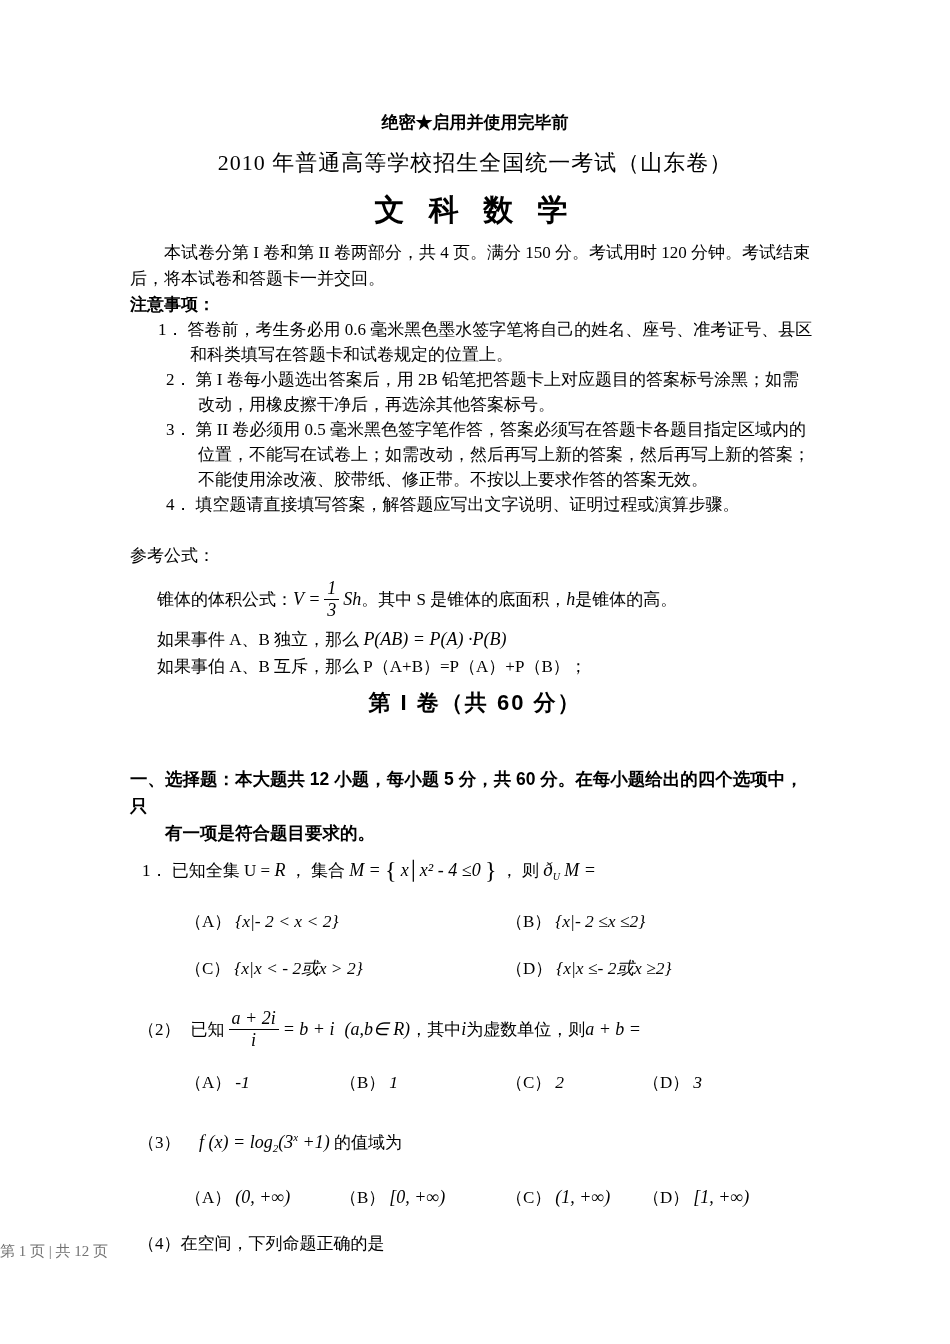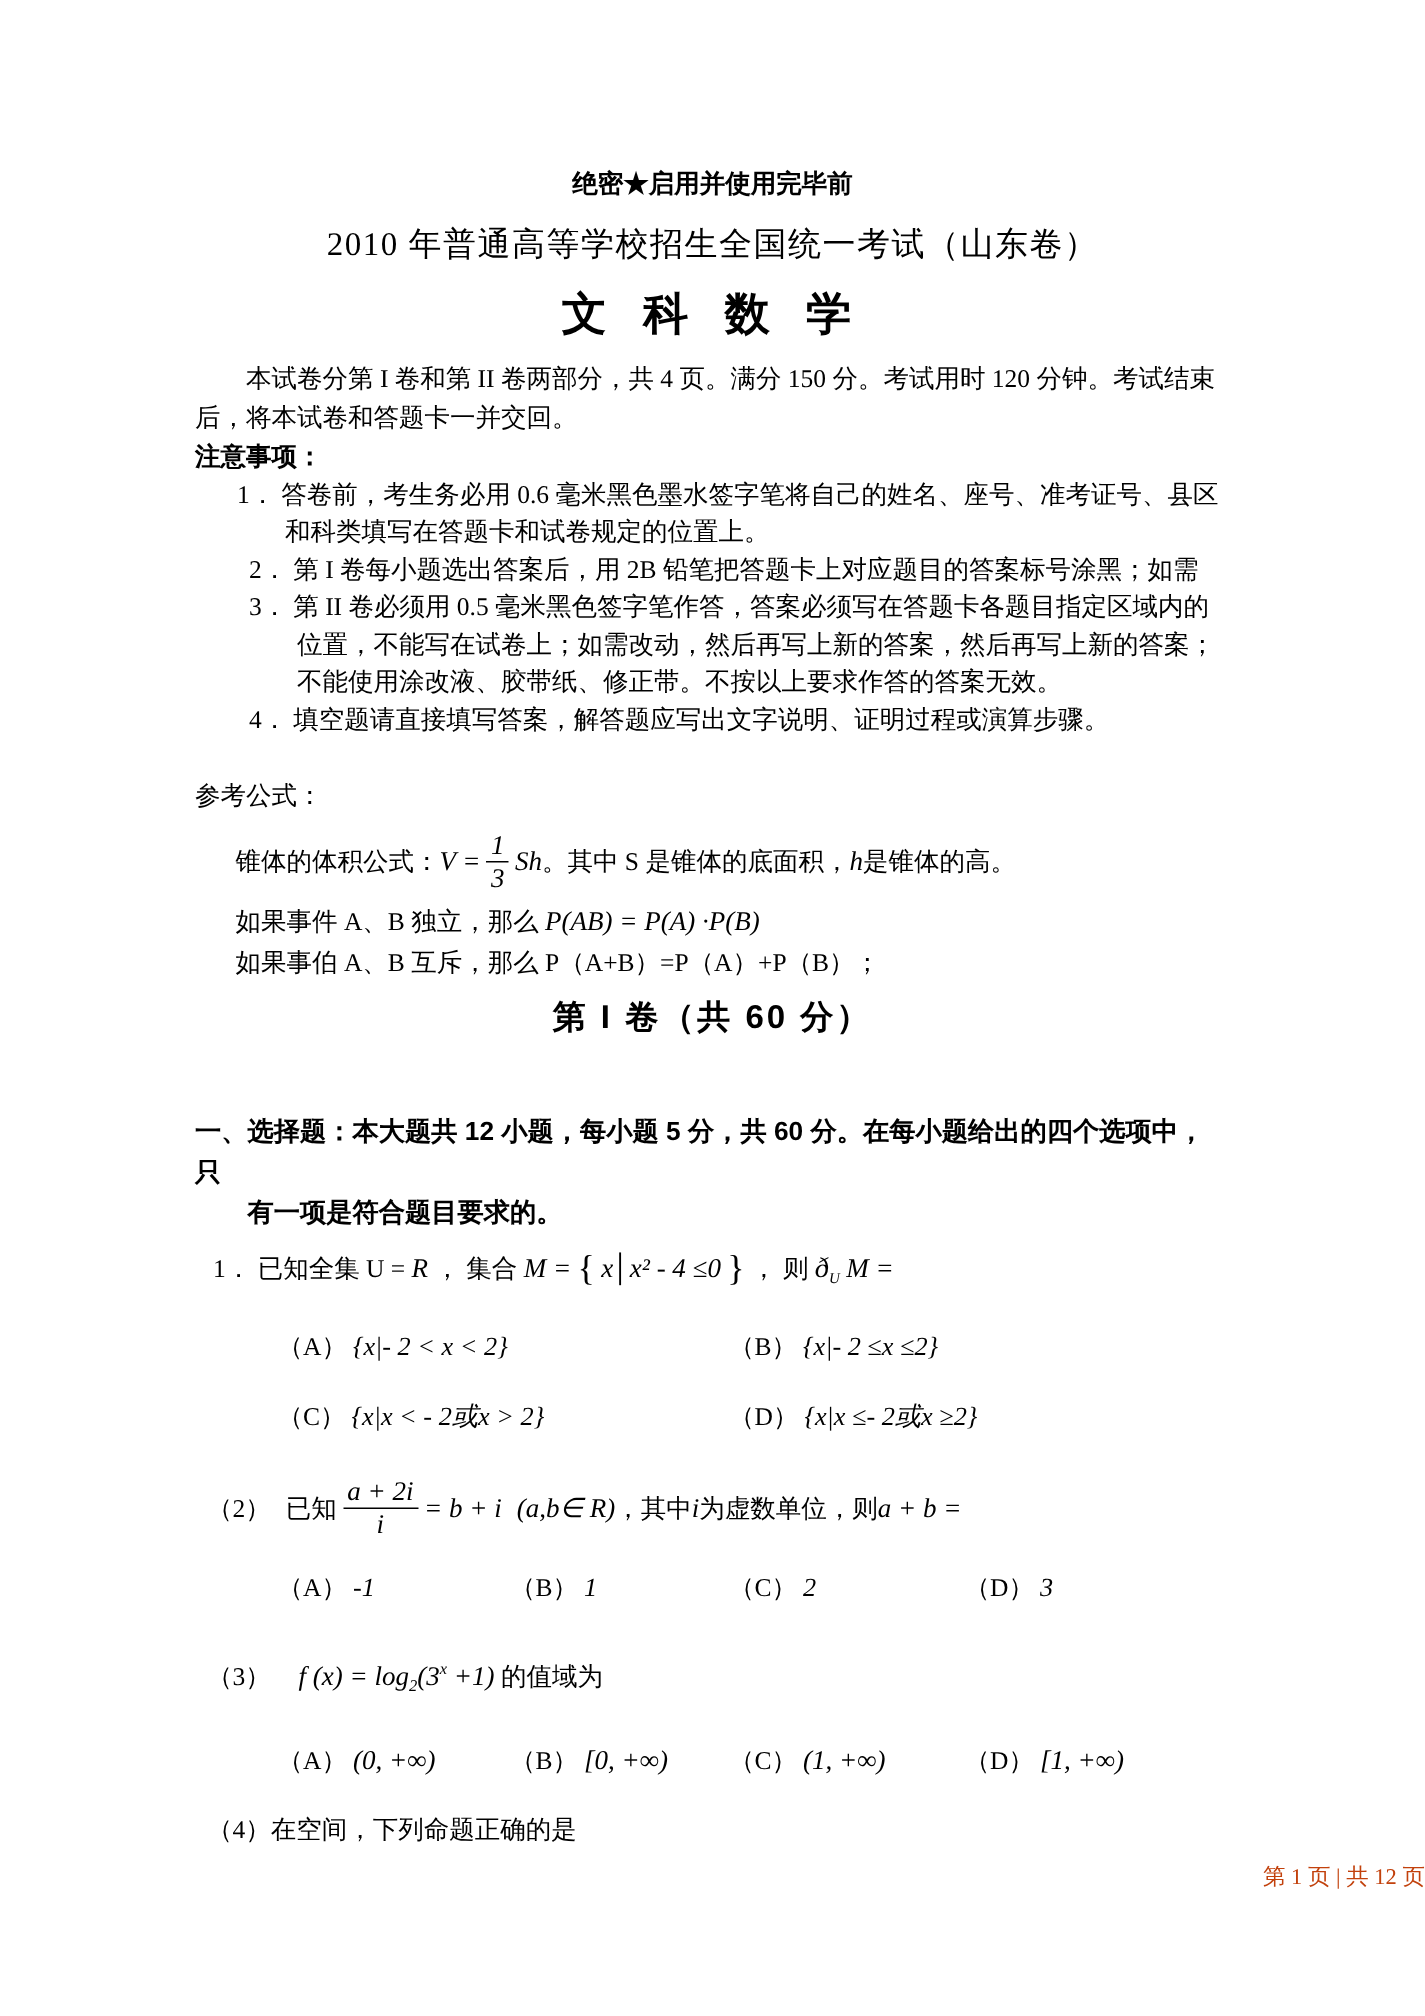--- a/index.html
+++ b/index.html
@@ -42,35 +42,35 @@
   .section-heading .line{display:block;}
   .section-heading .line2{padding-left:35px;}
   .q1-line{margin-top:8px;padding-left:12px;line-height:30px;font-size:17px;}
   .q1-line .math{font-size:18px;}
   .brace{font-size:24px;font-weight:400;vertical-align:-2px;font-style:normal;}
   .comp{font-style:italic;font-size:19px;}
   .compsub{font-size:10px;vertical-align:-4px;font-style:italic;}
   .opt-row{position:relative;height:47px;}
   .opt{position:absolute;top:0;line-height:47px;white-space:nowrap;}
   .opt .omath{font-style:italic;margin-left:4px;font-size:17.5px;}
-  .pos1{left:55px;} .pos2{left:210px;} .pos3{left:356px;} .pos4{left:513px;}
+  .pos1{left:55px;} .pos2{left:210px;} .pos3{left:376px;} .pos4{left:513px;}
   .q2-block{display:flex;align-items:center;margin-top:6px;padding-left:8px;height:62px;}
   .q2-block .math{font-size:18px;}
   .opt-row-sm{position:relative;height:28px;margin-top:8px;}
   .opt-row-sm .opt{line-height:28px;}
   .q3-line{margin-top:26px;padding-left:8px;line-height:30px;}
   .q3-line .math{font-size:18px;}
   .sup{font-size:11px;vertical-align:7px;font-style:italic;}
   .sub{font-size:11px;vertical-align:-4px;font-style:italic;}
   .opt-row-md{position:relative;height:36px;margin-top:16px;}
   .opt-row-md .opt{line-height:36px;}
   .opt-row-md .omath{font-size:18px;}
   .q4-line{margin-top:16px;padding-left:8px;line-height:26px;}
-  .footer{position:absolute;left:0;right:0;top:1242px;text-align:right;
-          font-size:15px;color:#c2410c;}
+  .footer{position:absolute;left:0;right:0;top:1242px;text-align:left;
+          font-size:15px;color:#737373;}
   .gap{display:inline-block;width:10px;}
 </style>
 </head>
 <body>
 
 <div class="page">
   <div class="content">
 
     <div class="classification heiti">绝密★启用并使用完毕前</div>
 
@@ -85,20 +85,21 @@
 
     <div class="notice-title heiti">注意事项：</div>
 
     <div class="notice-item">
       <span class="nline"><span class="nnum">1．</span><span>答卷前，考生务必用 0.6 毫米黑色墨水签字笔将自己的姓名、座号、准考证号、县区</span></span>
       <span class="nline cont">和科类填写在答题卡和试卷规定的位置上。</span>
     </div>
 
     <div class="notice-item deep">
       <span class="nline"><span class="nnum">2．</span><span>第 I 卷每小题选出答案后，用 2B 铅笔把答题卡上对应题目的答案标号涂黑；如需</span></span>
+      <span class="nline cont">改动，用橡皮擦干净后，再选涂其他答案标号。</span>
     </div>
 
     <div class="notice-item deep">
       <span class="nline"><span class="nnum">3．</span><span>第 II 卷必须用 0.5 毫米黑色签字笔作答，答案必须写在答题卡各题目指定区域内的</span></span>
       <span class="nline cont">位置，不能写在试卷上；如需改动，然后再写上新的答案，然后再写上新的答案；</span>
       <span class="nline cont">不能使用涂改液、胶带纸、修正带。不按以上要求作答的答案无效。</span>
     </div>
 
     <div class="notice-item deep">
       <span class="nline"><span class="nnum">4．</span><span>填空题请直接填写答案，解答题应写出文字说明、证明过程或演算步骤。</span></span>

